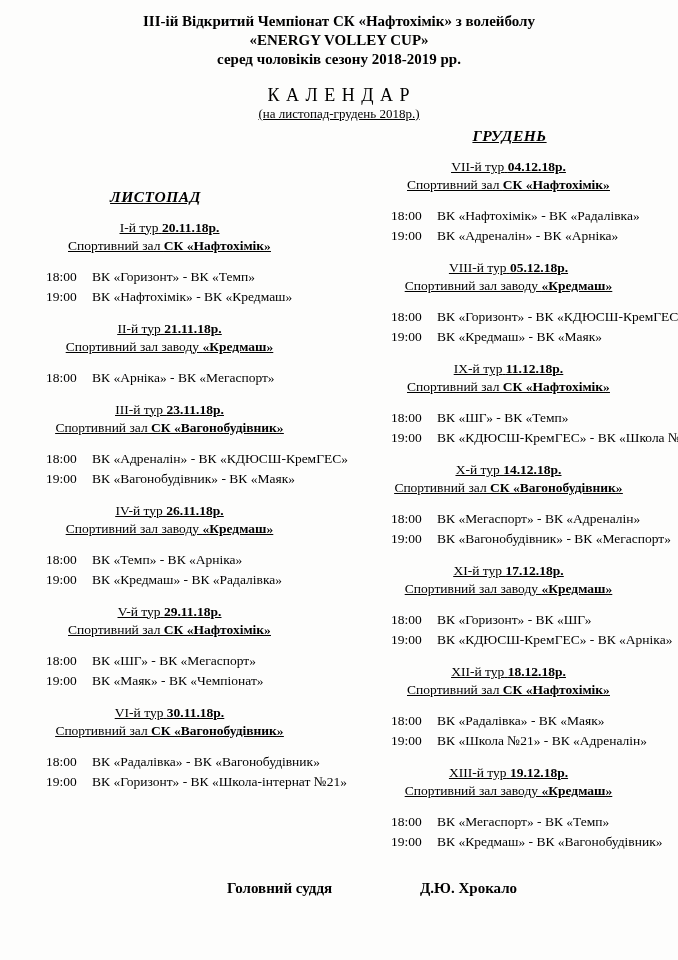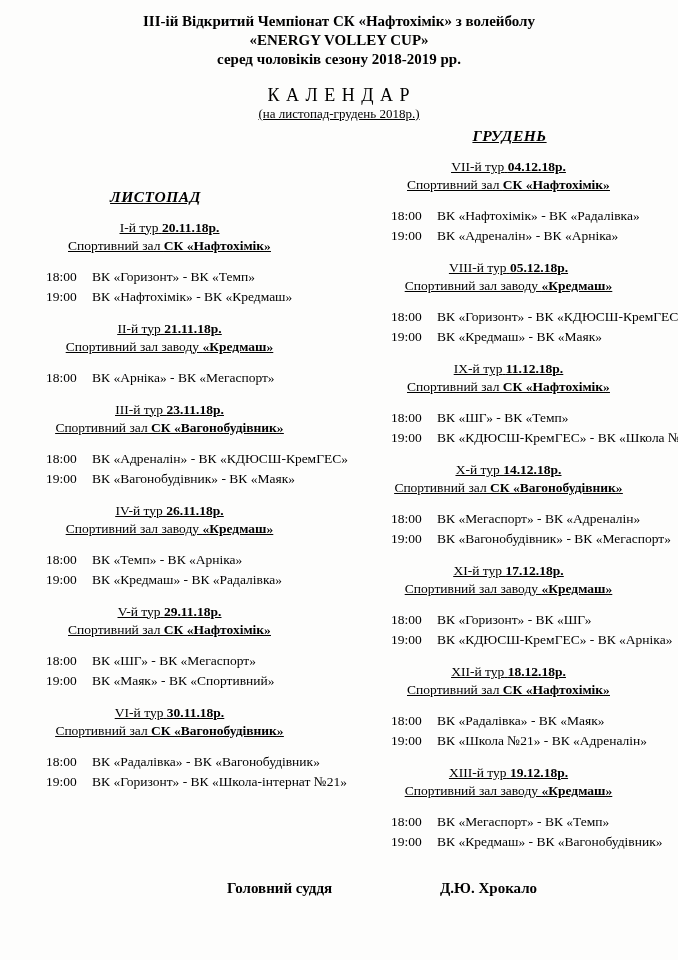--- a/index.html
+++ b/index.html
@@ -68,21 +68,21 @@
   .time { display: inline-block; min-width: 46px; }
   .footer {
     position: absolute;
     top: 880px;
     left: 0;
     width: 100%;
     font-size: 15px;
     font-weight: bold;
   }
   .footer .f-left  { position: absolute; left: 227px; }
-  .footer .f-right { position: absolute; left: 440px; }
+  .footer .f-right { position: absolute; left: 420px; }
 </style>
 </head>
 <body>
 
 <div class="page">
 
   <div class="title-block">
     <div>ІІІ-ій Відкритий Чемпіонат СК «Нафтохімік» з волейболу</div>
     <div>«ENERGY VOLLEY CUP»</div>
     <div>серед чоловіків сезону 2018-2019 рр.</div>
@@ -152,21 +152,21 @@
 
   <div class="tour">
     <div class="tour-title">
       <span><span class="t-num">V-й тур</span> <span class="t-date">29.11.18р.</span></span>
     </div>
     <div class="venue">
       <span><span class="v-prefix">Спортивний зал </span><span class="v-name">СК «Нафтохімік»</span></span>
     </div>
     <div class="matches">
               <div class="match"><span class="time">18:00</span><span class="teams">ВК «ШГ» - ВК «Мегаспорт»</span></div>
-              <div class="match"><span class="time">19:00</span><span class="teams">ВК «Маяк» - ВК «Спортивний»</span></div>
+              <div class="match"><span class="time">19:00</span><span class="teams">ВК «Маяк» - ВК «Чемпіонат»</span></div>
             </div>
   </div>
 
   <div class="tour">
     <div class="tour-title">
       <span><span class="t-num">VI-й тур</span> <span class="t-date">30.11.18р.</span></span>
     </div>
     <div class="venue">
       <span><span class="v-prefix">Спортивний зал </span><span class="v-name">СК «Вагонобудівник»</span></span>
     </div>

